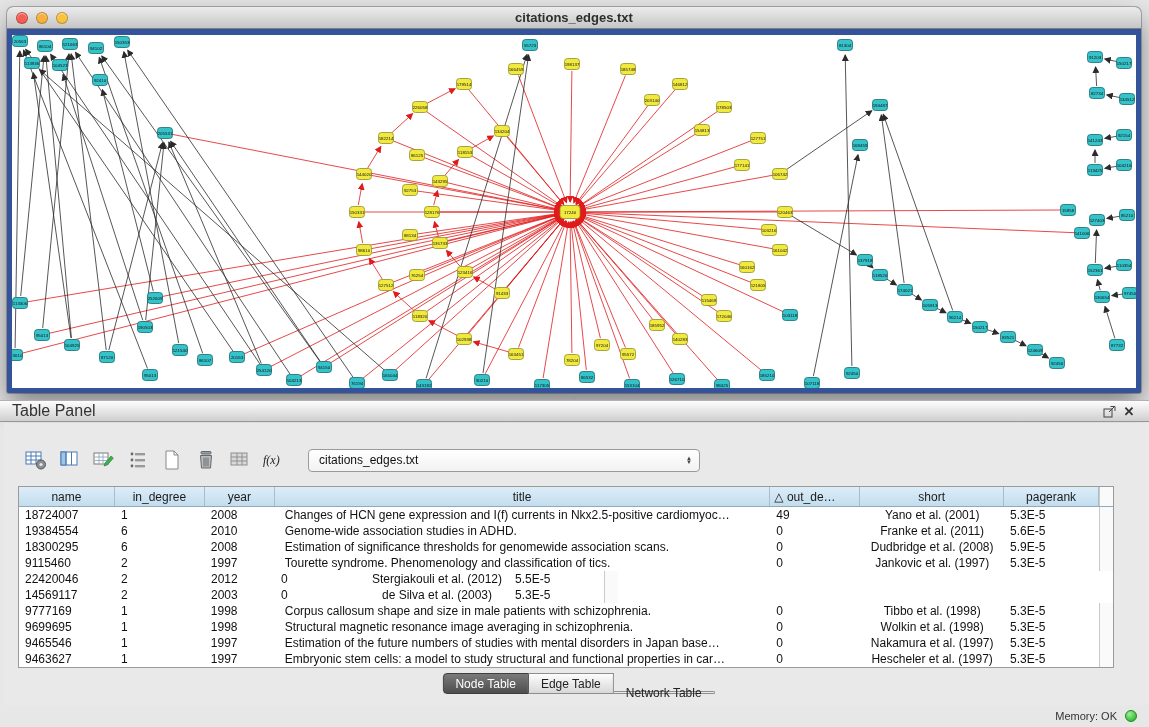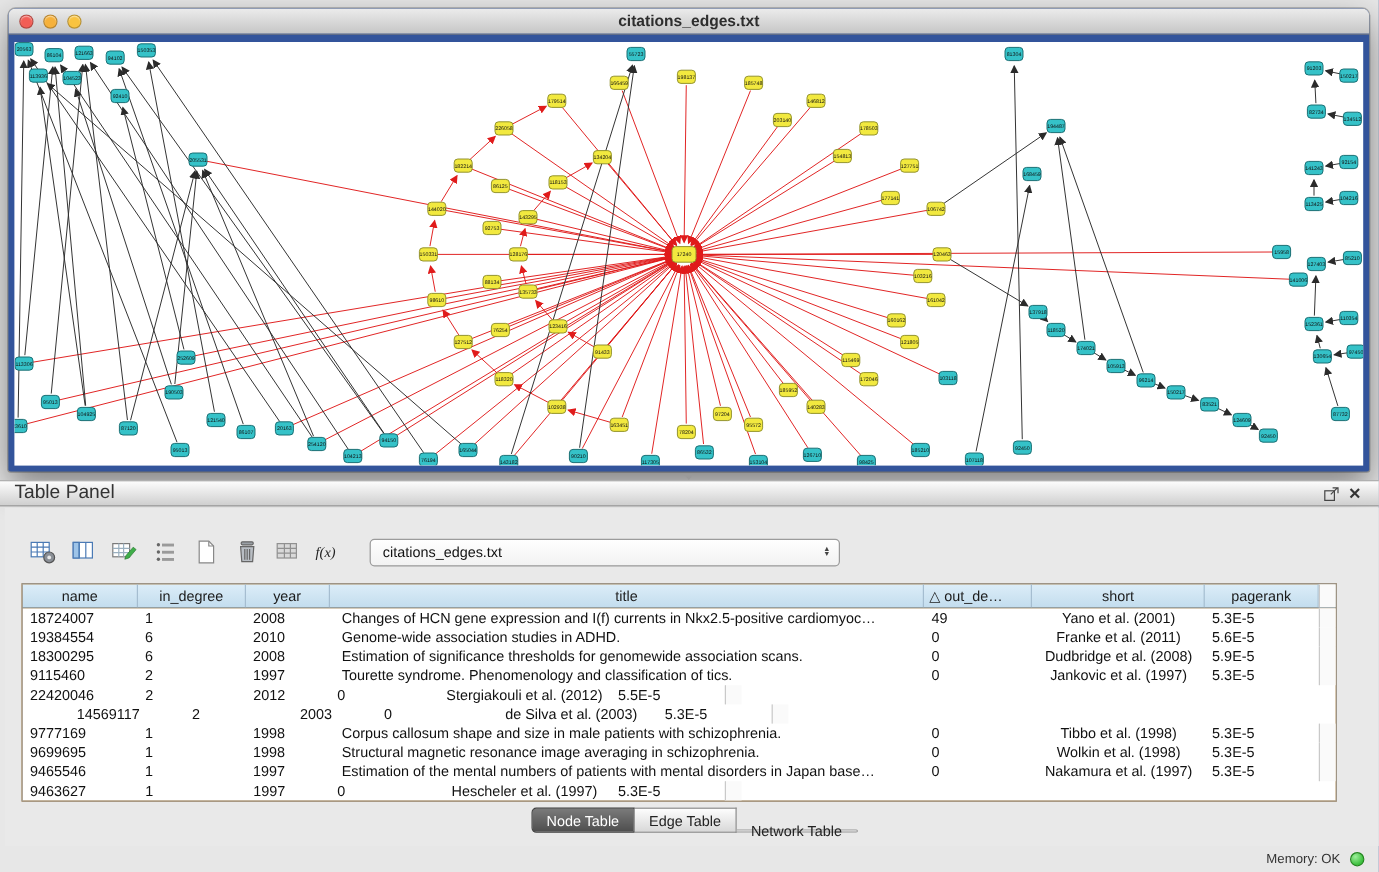--- a/index.html
+++ b/index.html
@@ -874,21 +874,21 @@
         <div class="tr">
           <div class="td c-name" style="width: 96px;">22420046</div>
           <div class="td c-indeg" style="width: 90px;">2</div>
           <div class="td c-year" style="width: 70px;">2012</div>
           <div class="td c-out" style="width: 90px;">0</div>
           <div class="td c-short" style="width: 144px;">Stergiakouli et al. (2012)</div>
           <div class="td c-pr" style="width: 95px;">5.5E-5</div>
           <div class="vscroll"></div>
         </div>
         <div class="tr">
-          <div class="td c-name" style="width: 96px; margin-left: 39px;">14569117</div>
+          <div class="td c-name" style="width: 96px;">14569117</div>
           <div class="td c-indeg" style="width: 90px;">2</div>
           <div class="td c-year" style="width: 70px;">2003</div>
           <div class="td c-out" style="width: 90px;">0</div>
           <div class="td c-short" style="width: 144px;">de Silva et al. (2003)</div>
           <div class="td c-pr" style="width: 95px;">5.3E-5</div>
           <div class="vscroll"></div>
         </div>
         <div class="tr">
           <div class="td c-name" style="width: 96px;">9777169</div>
           <div class="td c-indeg" style="width: 90px;">1</div>
@@ -906,30 +906,31 @@
           <div class="td c-title" style="width: 496px;">Structural magnetic resonance image averaging in schizophrenia.</div>
           <div class="td c-out" style="width: 90px;">0</div>
           <div class="td c-short" style="width: 144px;">Wolkin et al. (1998)</div>
           <div class="td c-pr" style="width: 95px;">5.3E-5</div>
           <div class="vscroll"></div>
         </div>
         <div class="tr">
           <div class="td c-name" style="width: 96px;">9465546</div>
           <div class="td c-indeg" style="width: 90px;">1</div>
           <div class="td c-year" style="width: 70px;">1997</div>
-          <div class="td c-title" style="width: 496px;">Estimation of the mental numbers of patients with mental disorders in Japan base…</div>
+          <div class="td c-title" style="width: 496px;">Estimation of the future numbers of studies with mental disorders in Japan base…</div>
           <div class="td c-out" style="width: 90px;">0</div>
           <div class="td c-short" style="width: 144px;">Nakamura et al. (1997)</div>
           <div class="td c-pr" style="width: 95px;">5.3E-5</div>
           <div class="vscroll"></div>
         </div>
         <div class="tr">
           <div class="td c-name" style="width: 96px;">9463627</div>
           <div class="td c-indeg" style="width: 90px;">1</div>
           <div class="td c-year" style="width: 70px;">1997</div>
+          <div class="td c-title" style="width: 496px;">Embryonic stem cells: a model to study structural and functional properties in car…</div>
           <div class="td c-out" style="width: 90px;">0</div>
           <div class="td c-short" style="width: 144px;">Hescheler et al. (1997)</div>
           <div class="td c-pr" style="width: 95px;">5.3E-5</div>
           <div class="vscroll"></div>
         </div>
       </div>
   </div>
 
   <div class="tabs" id="tabs">
       <button class="tab selected">Node Table</button>

